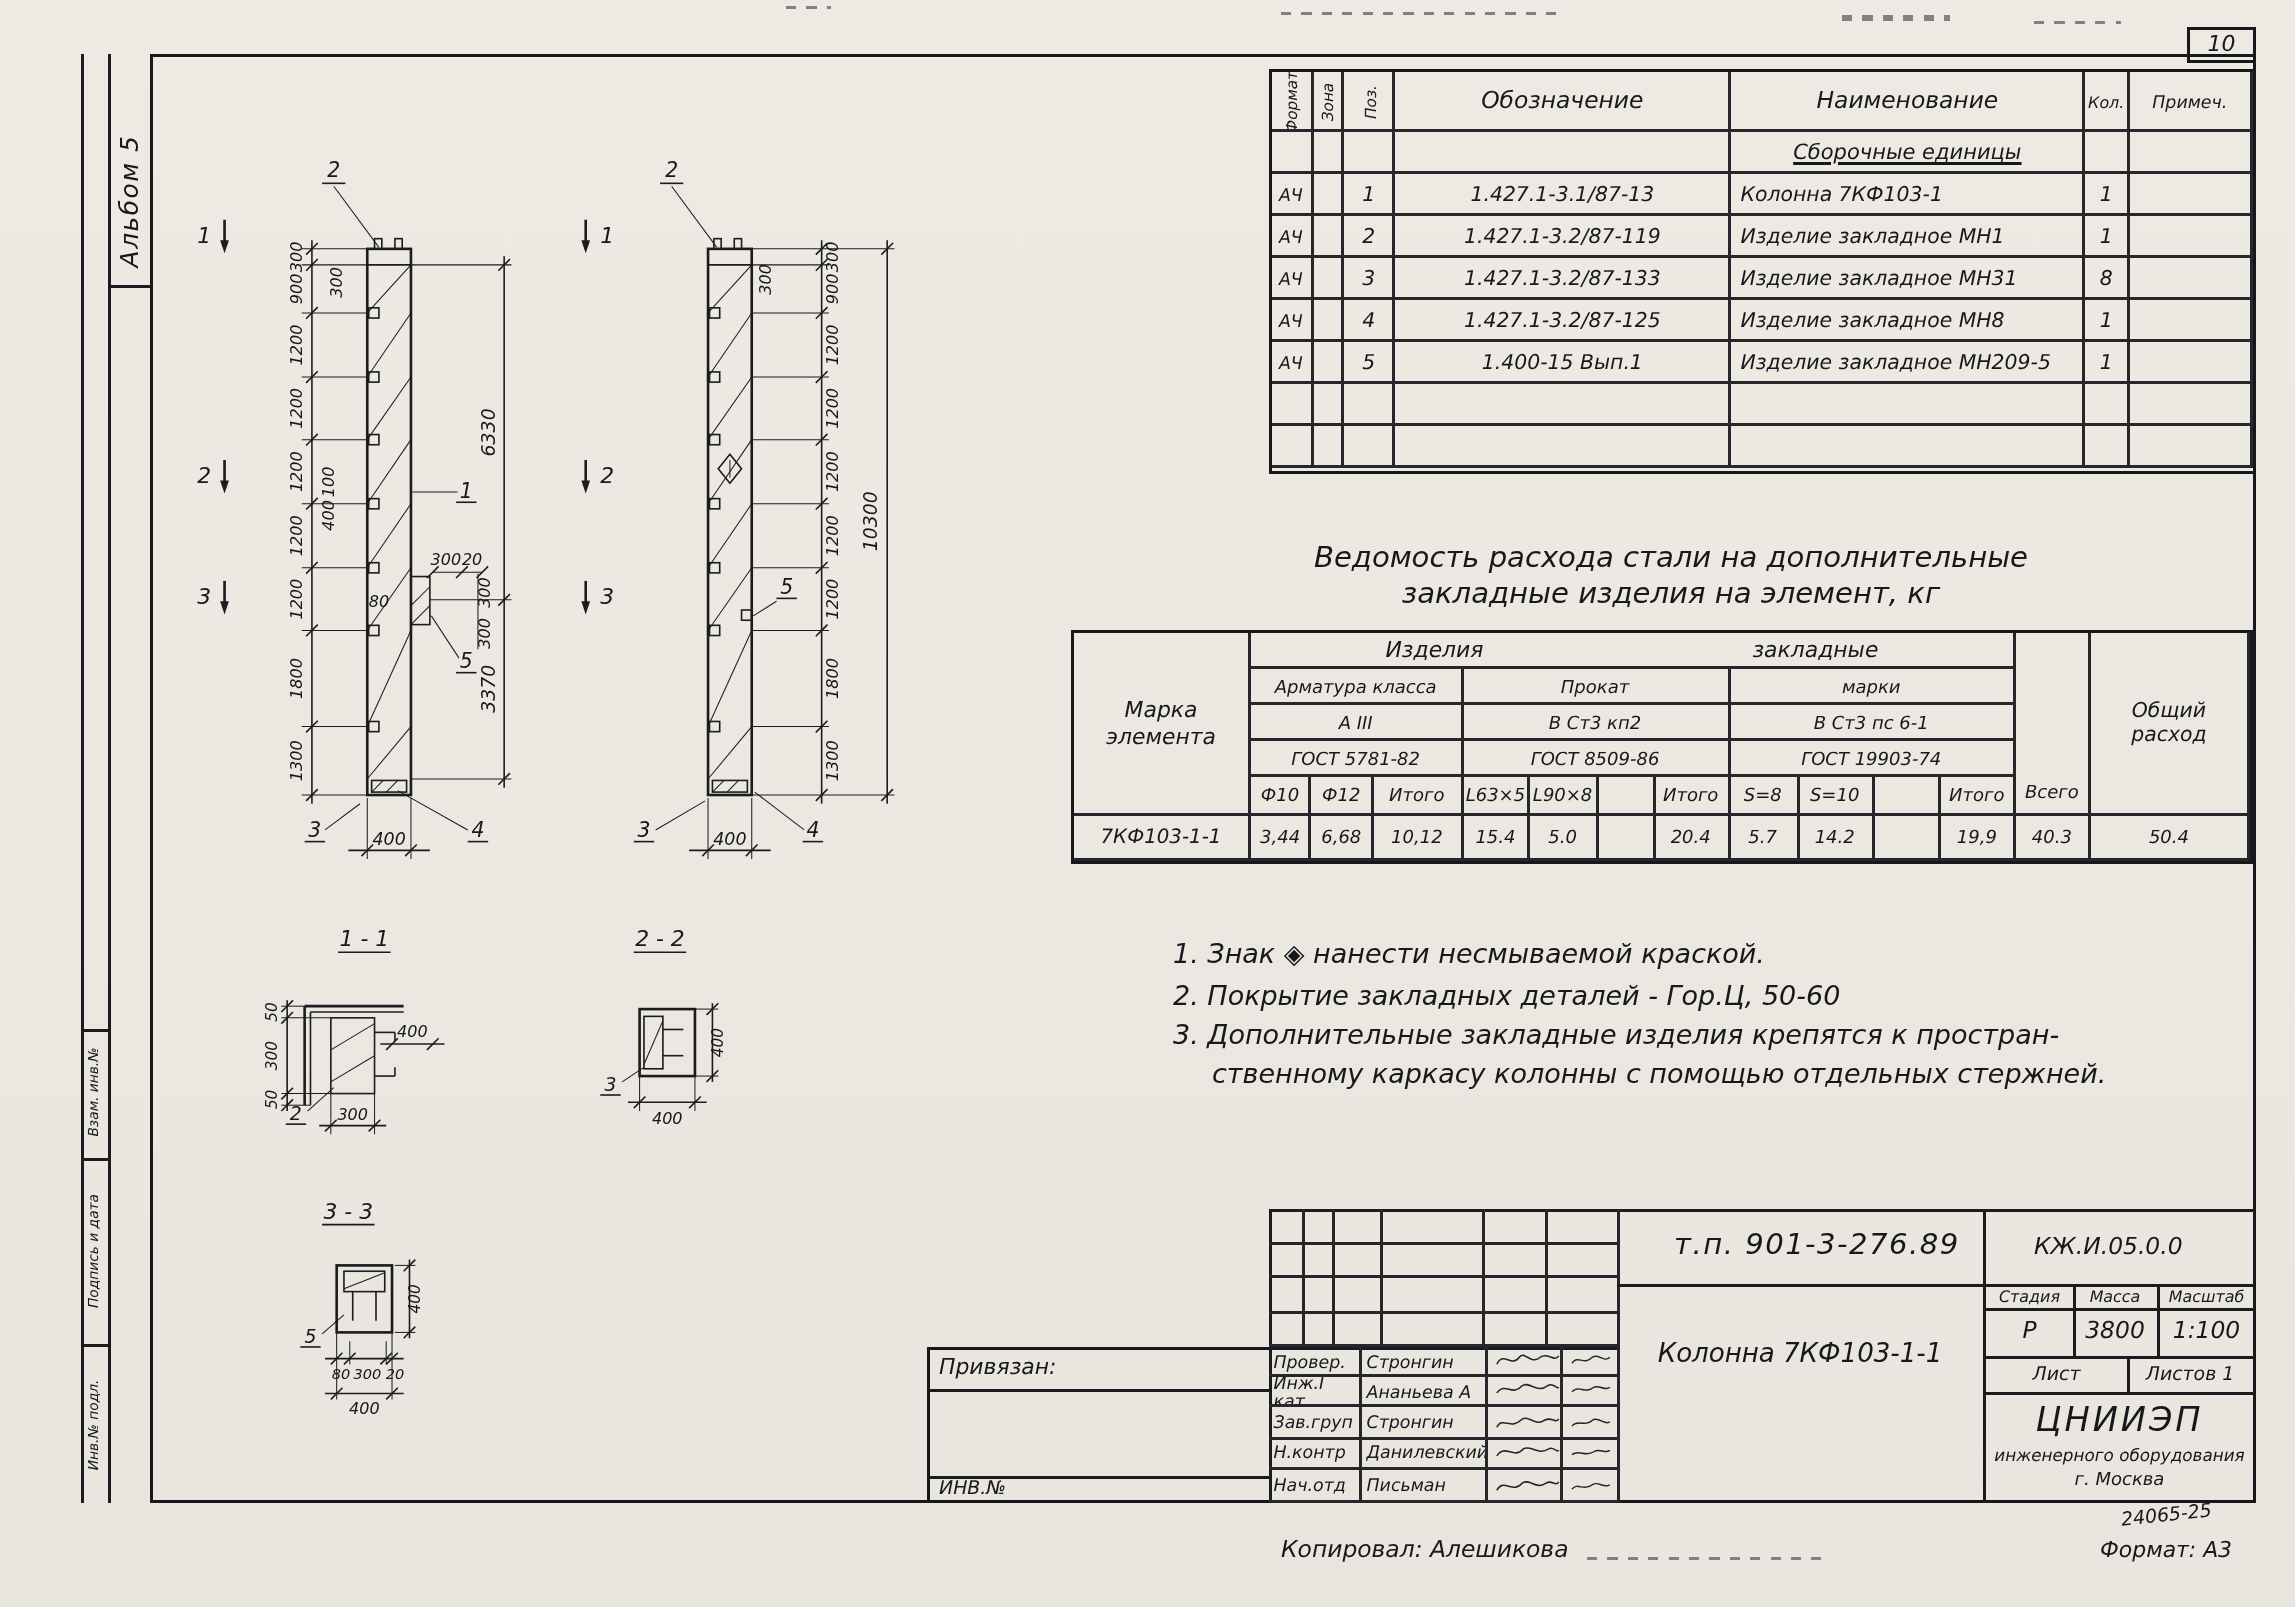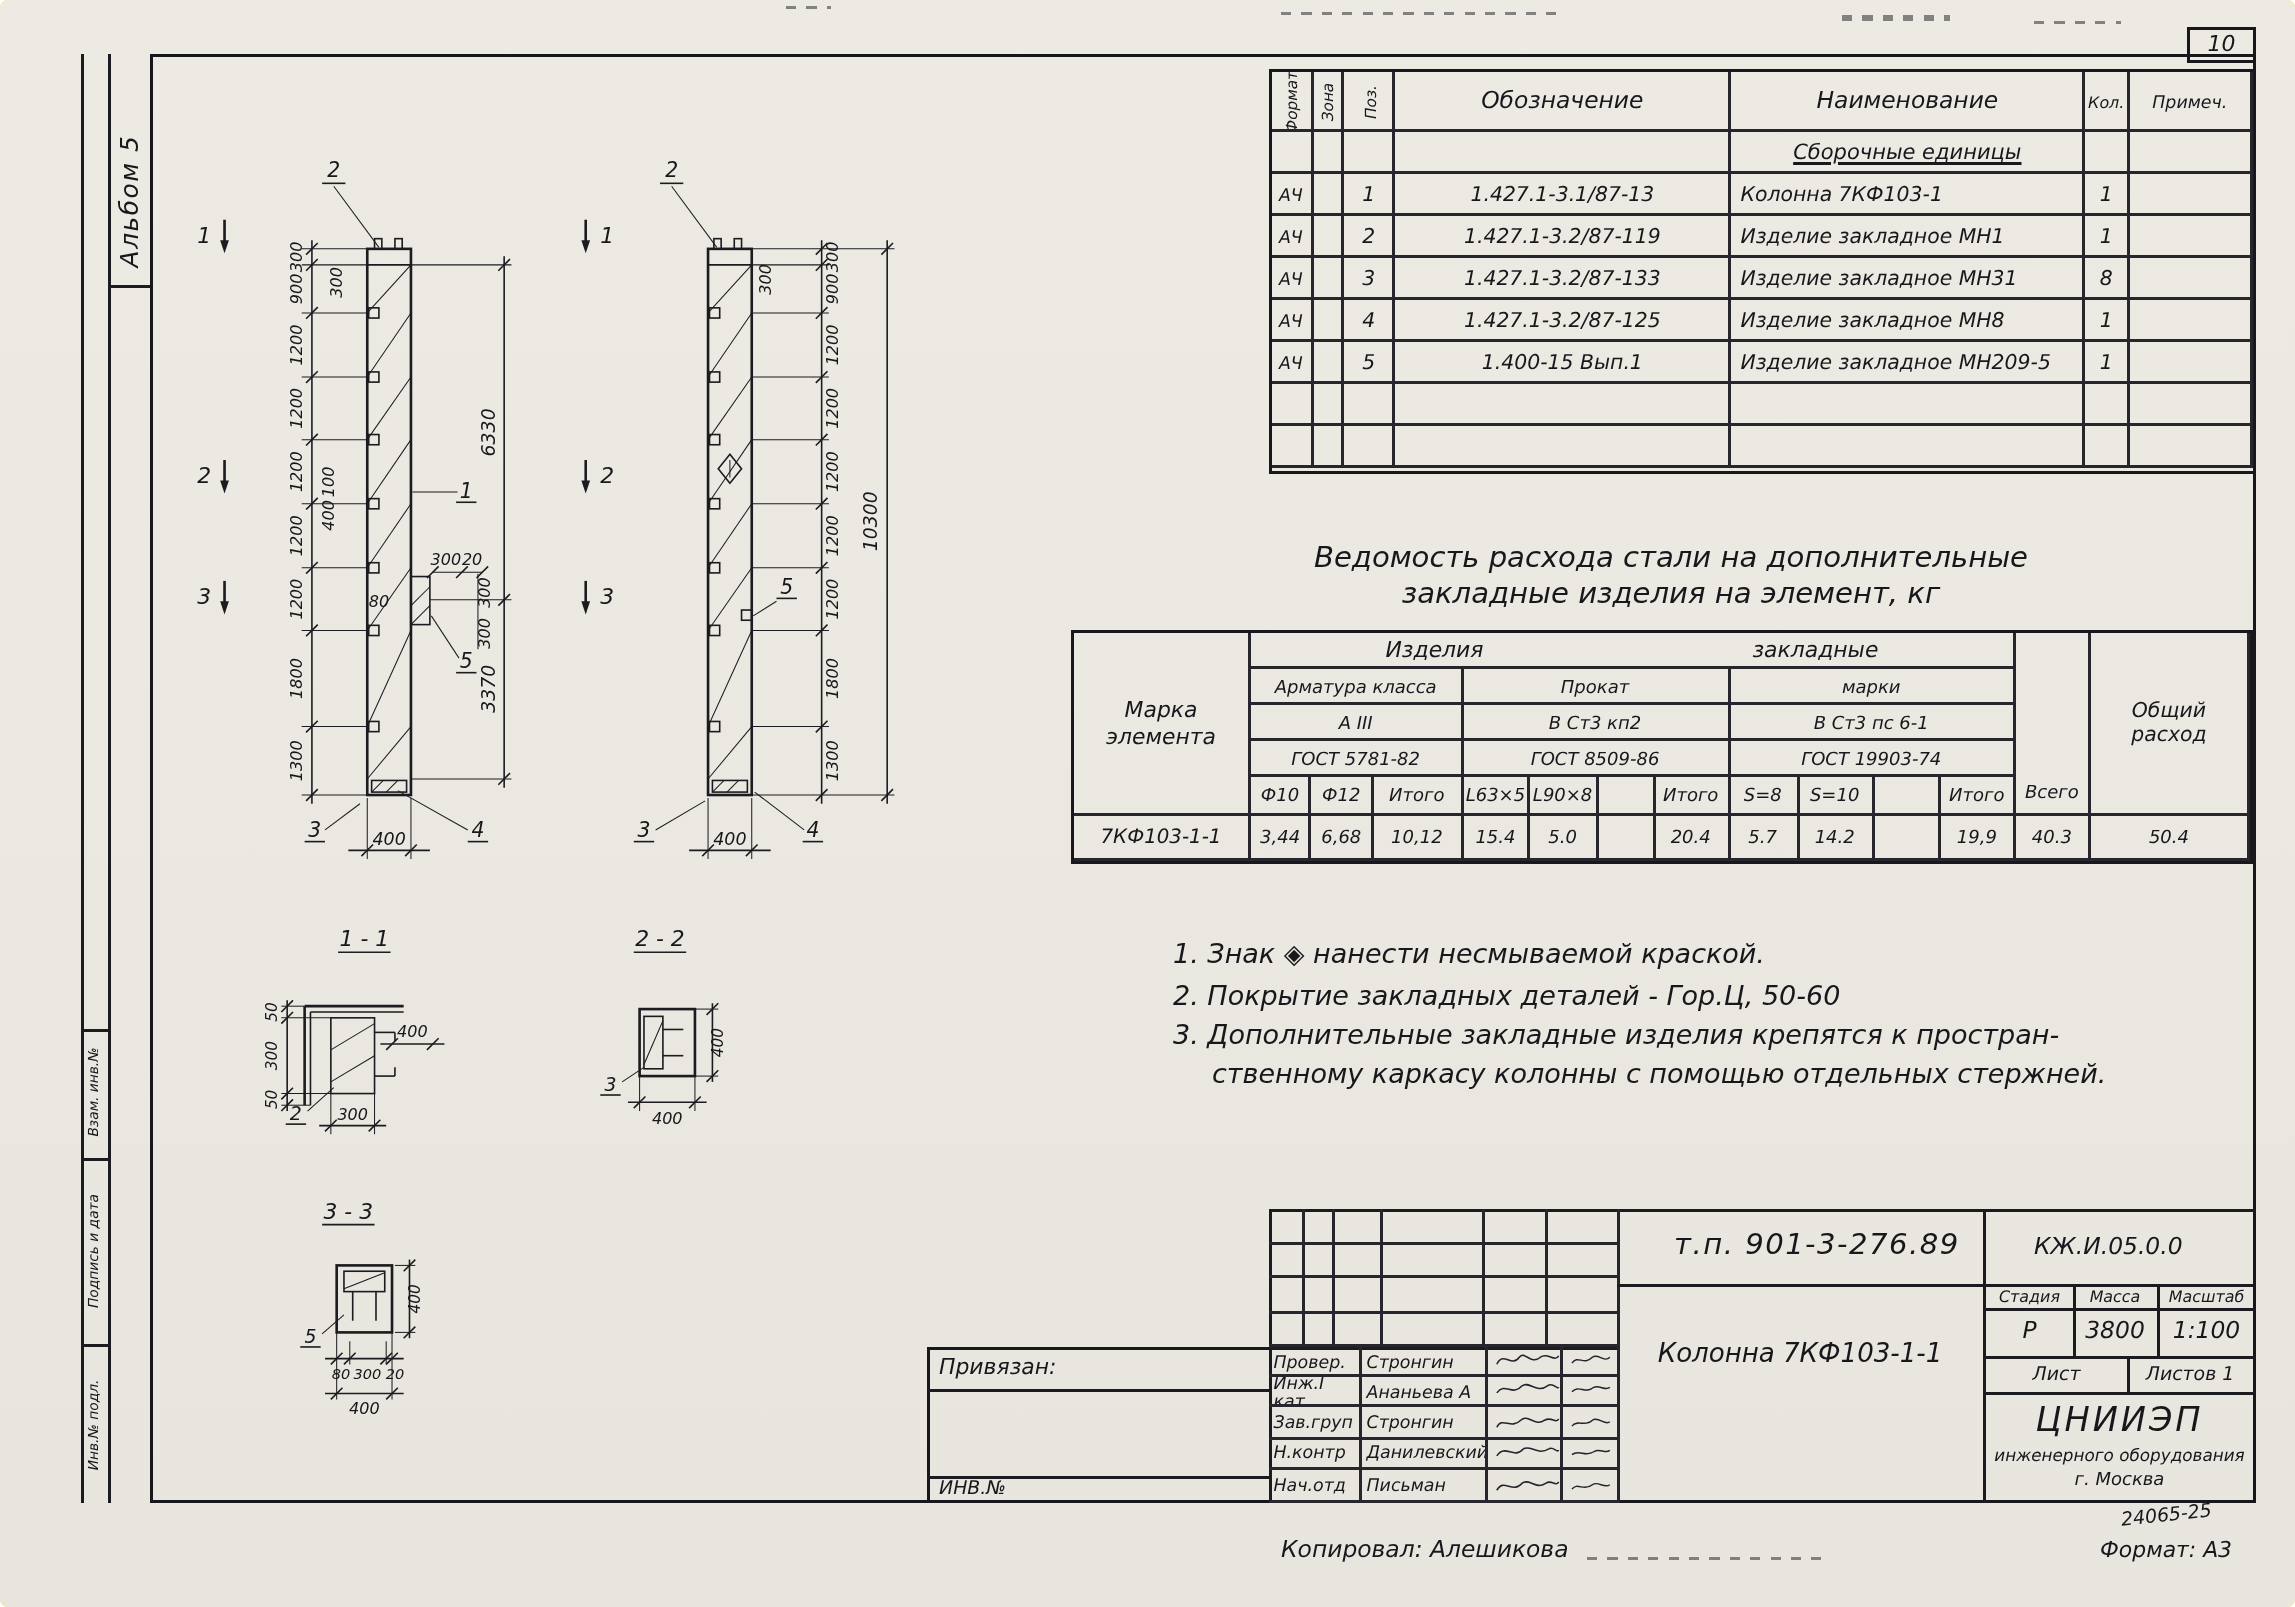--- a/index.html
+++ b/index.html
@@ -1,16 +1,16 @@
 <!DOCTYPE html>
 <html style="font-size:7.8px"><head>
 <meta charset="utf-8">
 <style>
   html,body{margin:0;padding:0;}
-  #root{position:relative;width:2295px;height:1607px;background:#fde047;overflow:hidden;border-radius:8px;}
+  #root{position:relative;width:2295px;height:1607px;background:#fde047;overflow:hidden;}
   #sheet{position:absolute;left:0;top:0;width:765px;height:536px;
          transform:scale(3);transform-origin:0 0;
          background:linear-gradient(180deg,#eceae2 0%,#eae8e0 55%,#e7e5dd 100%);
          font-family:"DejaVu Sans",sans-serif;font-style:italic;color:#17171c;}
   .t{position:absolute;white-space:nowrap;line-height:1.05;}
   .vt{position:absolute;white-space:nowrap;line-height:1;transform:translate(-50%,-50%) rotate(-90deg);}
   .hl,.vl{position:absolute;background:#1b1b20;}
   .box{position:absolute;box-sizing:border-box;}
   .ctr{display:flex;align-items:center;justify-content:center;}
   

